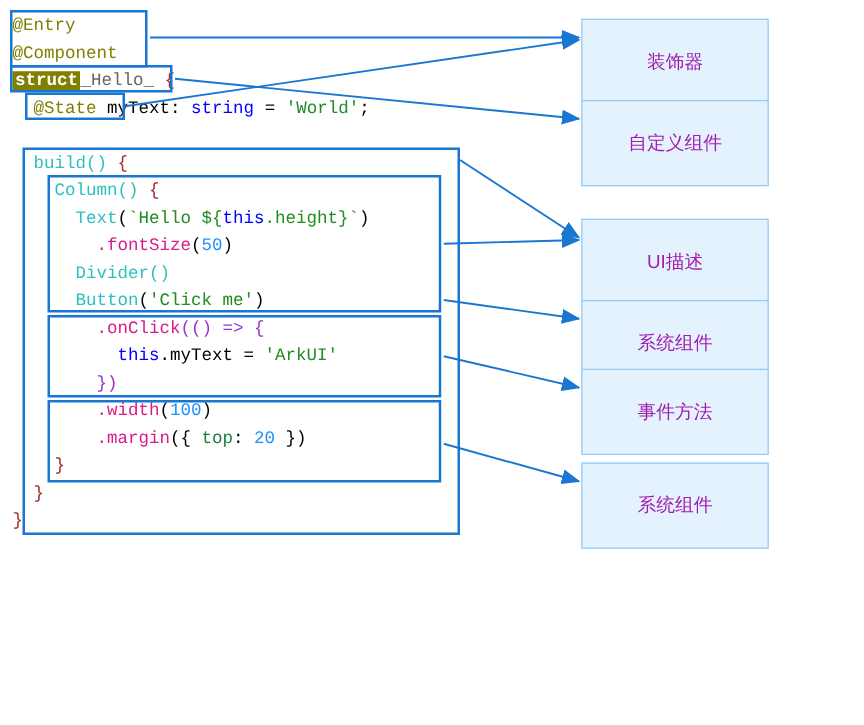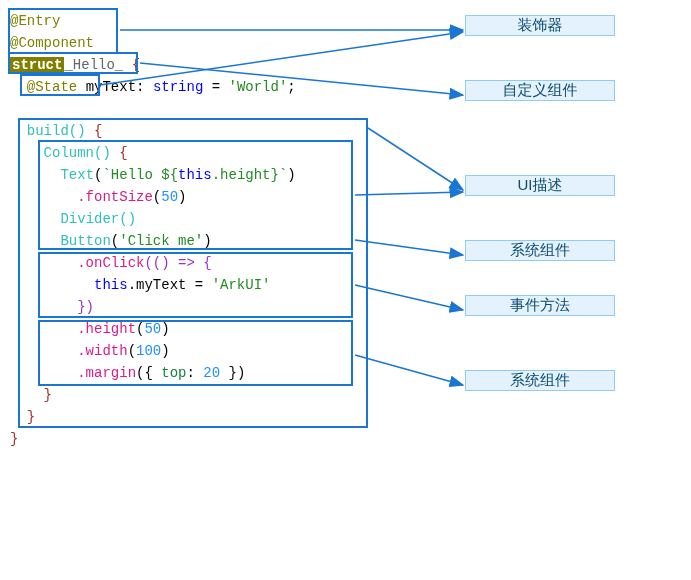--- a/index.html
+++ b/index.html
@@ -34,24 +34,24 @@
     .box {
       position: absolute;
       border: 2px solid #1976d2;
       pointer-events: none;
     }
     
     .label-box {
       position: absolute;
       background: #e3f2fd;
       border: 1px solid #90caf9;
-      padding: 0 20px;
+      padding: 24px 20px;
       font-family: Arial, sans-serif;
       font-size: 15px;
-      color: #0c4a6e;
+      color: #a21caf;
       text-align: center;
       min-width: 150px;
     }
     
     svg.arrows {
       position: absolute;
       left: 0;
       top: 0;
       width: 691px;
       height: 580px;
@@ -69,21 +69,20 @@
   <div class="line"></div>
   <div class="line">  <span class="kw-cyan">build()</span> <span class="kw-brown">{</span></div>
   <div class="line">    <span class="kw-cyan">Column()</span> <span class="kw-brown">{</span></div>
   <div class="line">      <span class="kw-cyan">Text</span>(<span class="str">`Hello ${</span><span class="kw-blue">this</span><span class="str">.height}`</span>)</div>
   <div class="line">        <span class="kw-pink">.fontSize</span>(<span class="num">50</span>)</div>
   <div class="line">      <span class="kw-cyan">Divider()</span></div>
   <div class="line">      <span class="kw-cyan">Button</span>(<span class="str">'Click me'</span>)</div>
   <div class="line">        <span class="kw-pink">.onClick</span><span class="kw-purple">(() =&gt; {</span></div>
   <div class="line">          <span class="kw-blue">this</span><span>.myText = </span><span class="str">'ArkUI'</span></div>
   <div class="line">        <span class="kw-purple">})</span></div>
-  <div class="line">        <span class="kw-pink">.height</span>(<span class="num">50</span>)</div>
   <div class="line">        <span class="kw-pink">.width</span>(<span class="num">100</span>)</div>
   <div class="line">        <span class="kw-pink">.margin</span><span>({ </span><span class="kw-orange">top</span><span>: </span><span class="num">20</span><span> })</span></div>
   <div class="line">    <span class="kw-brown">}</span></div>
   <div class="line">  <span class="kw-brown">}</span></div>
   <div class="line"><span class="kw-brown">}</span></div>
 </div>
 
 <div class="box" style="left:8px; top:8px; width:110px; height:46px;"></div>
 <div class="box" style="left:8px; top:52px; width:130px; height:22px;"></div>
 <div class="box" style="left:20px; top:74px; width:80px; height:22px;"></div>

